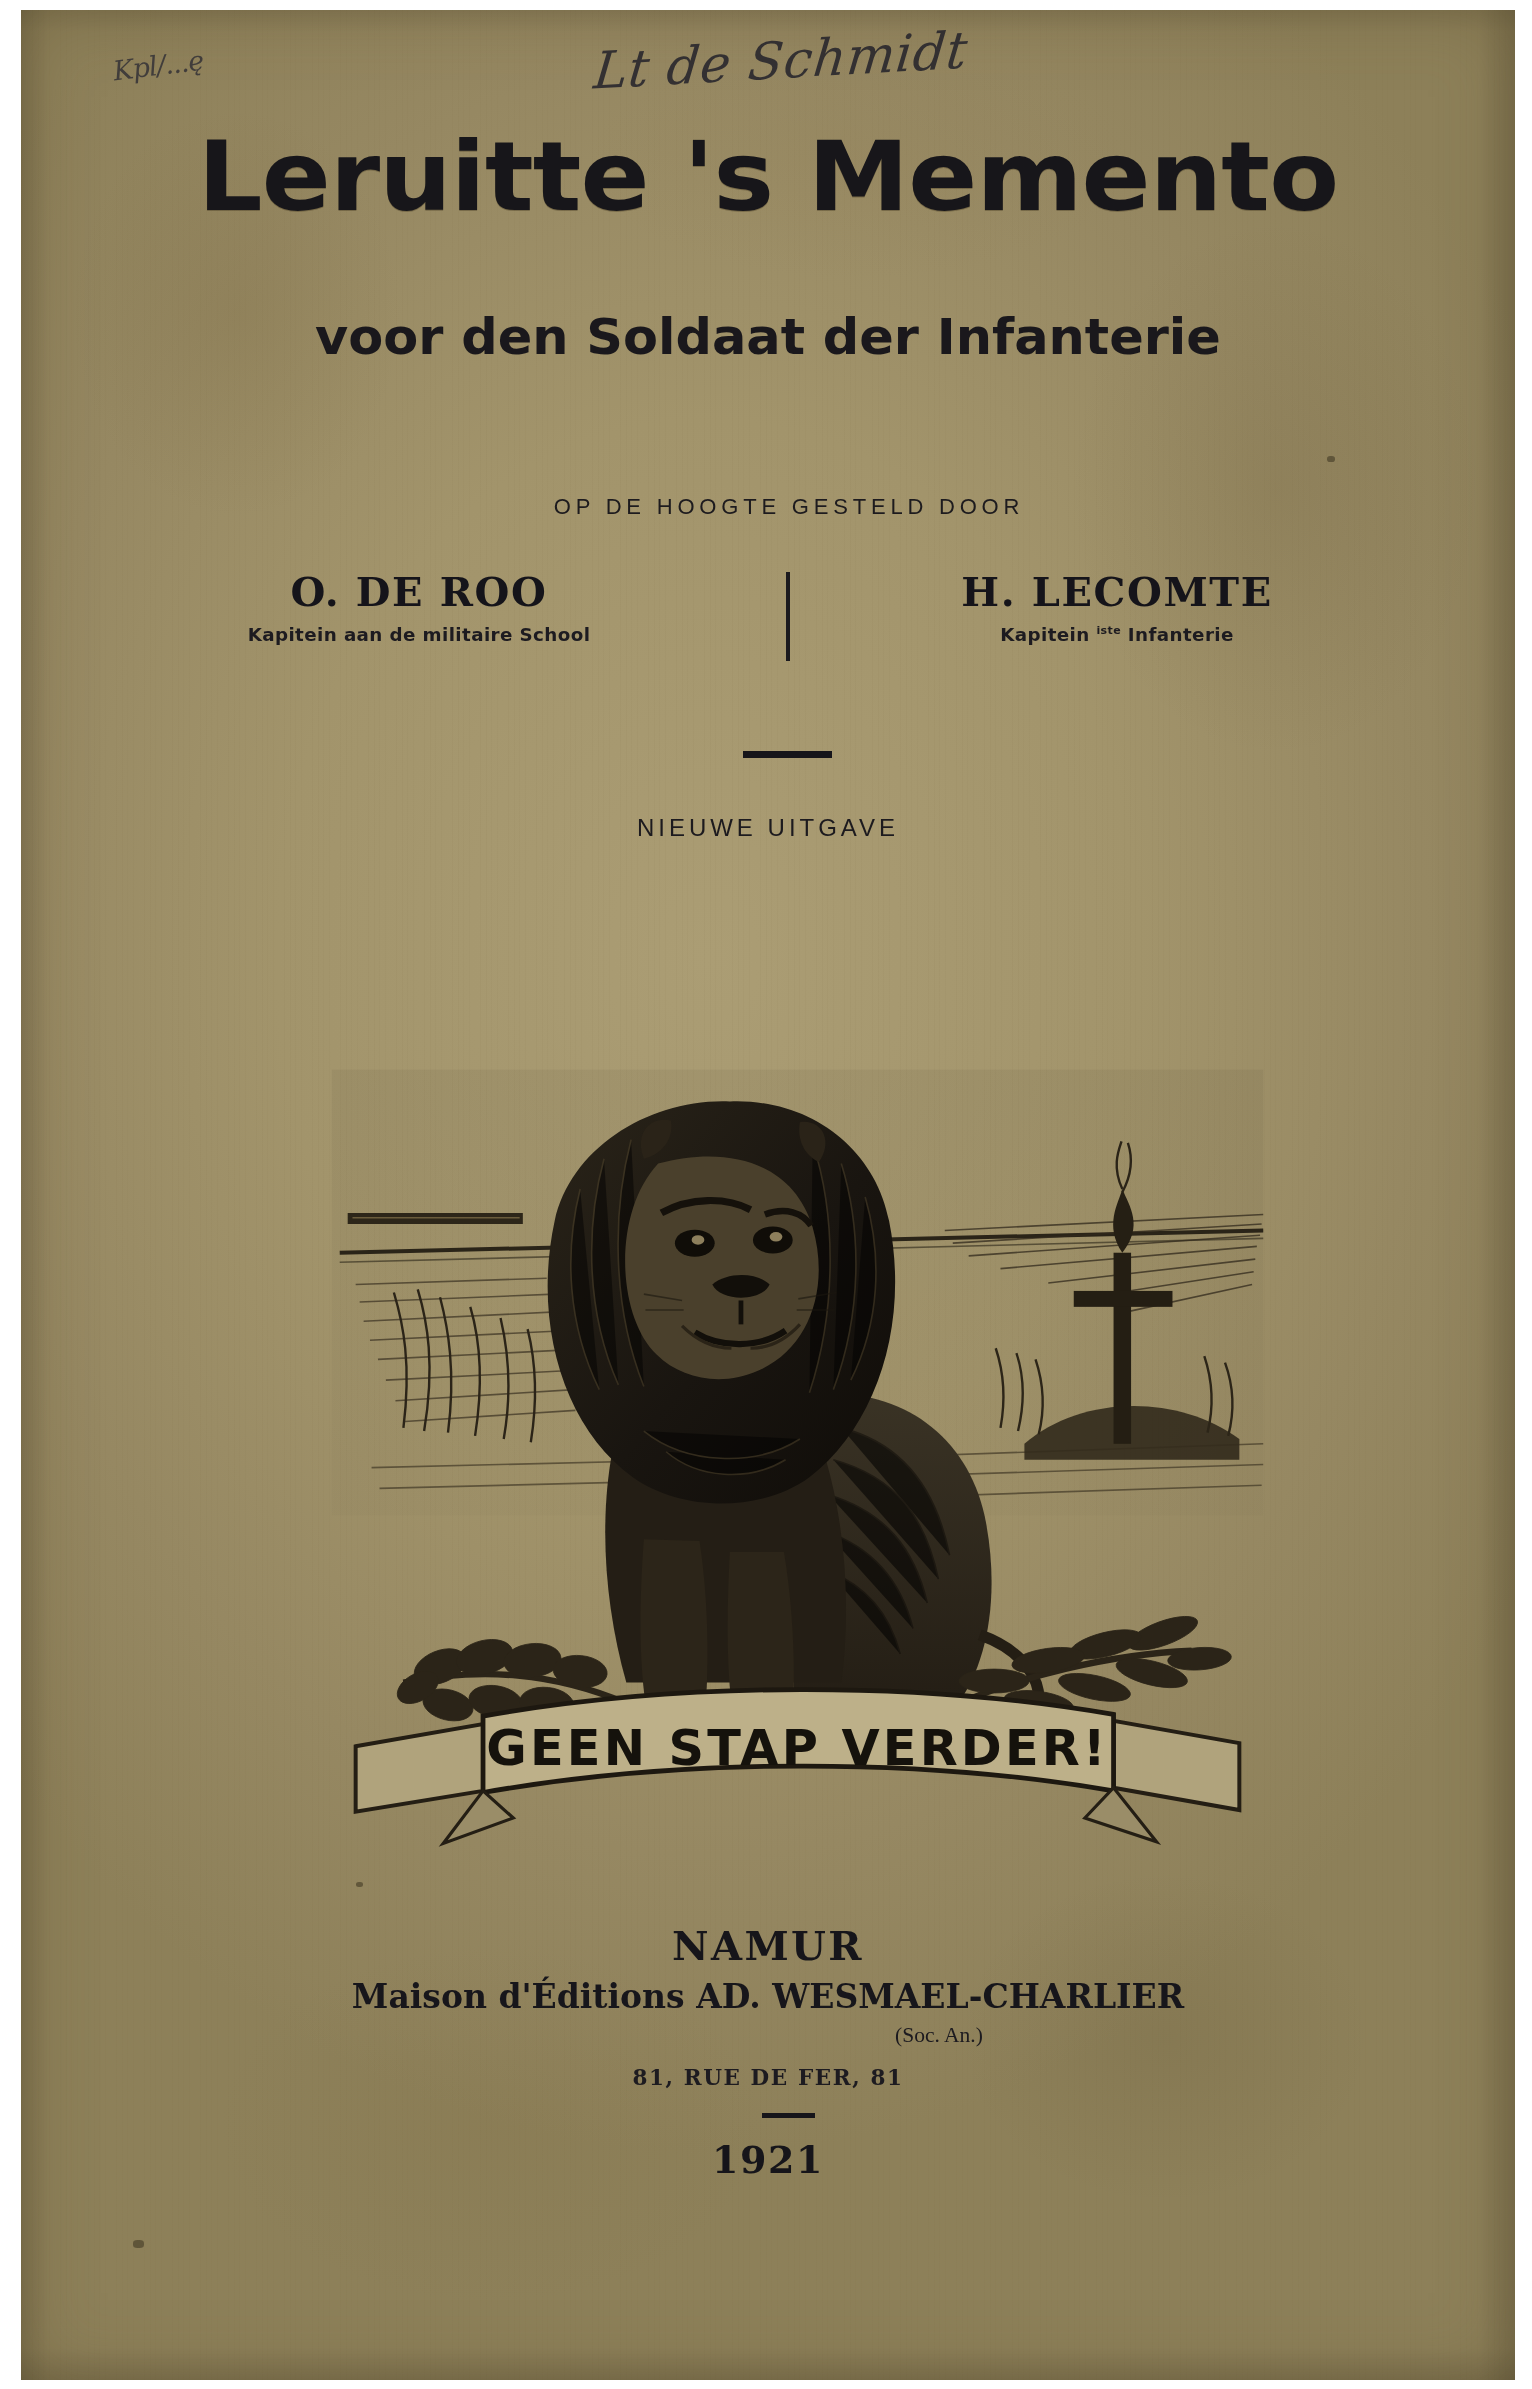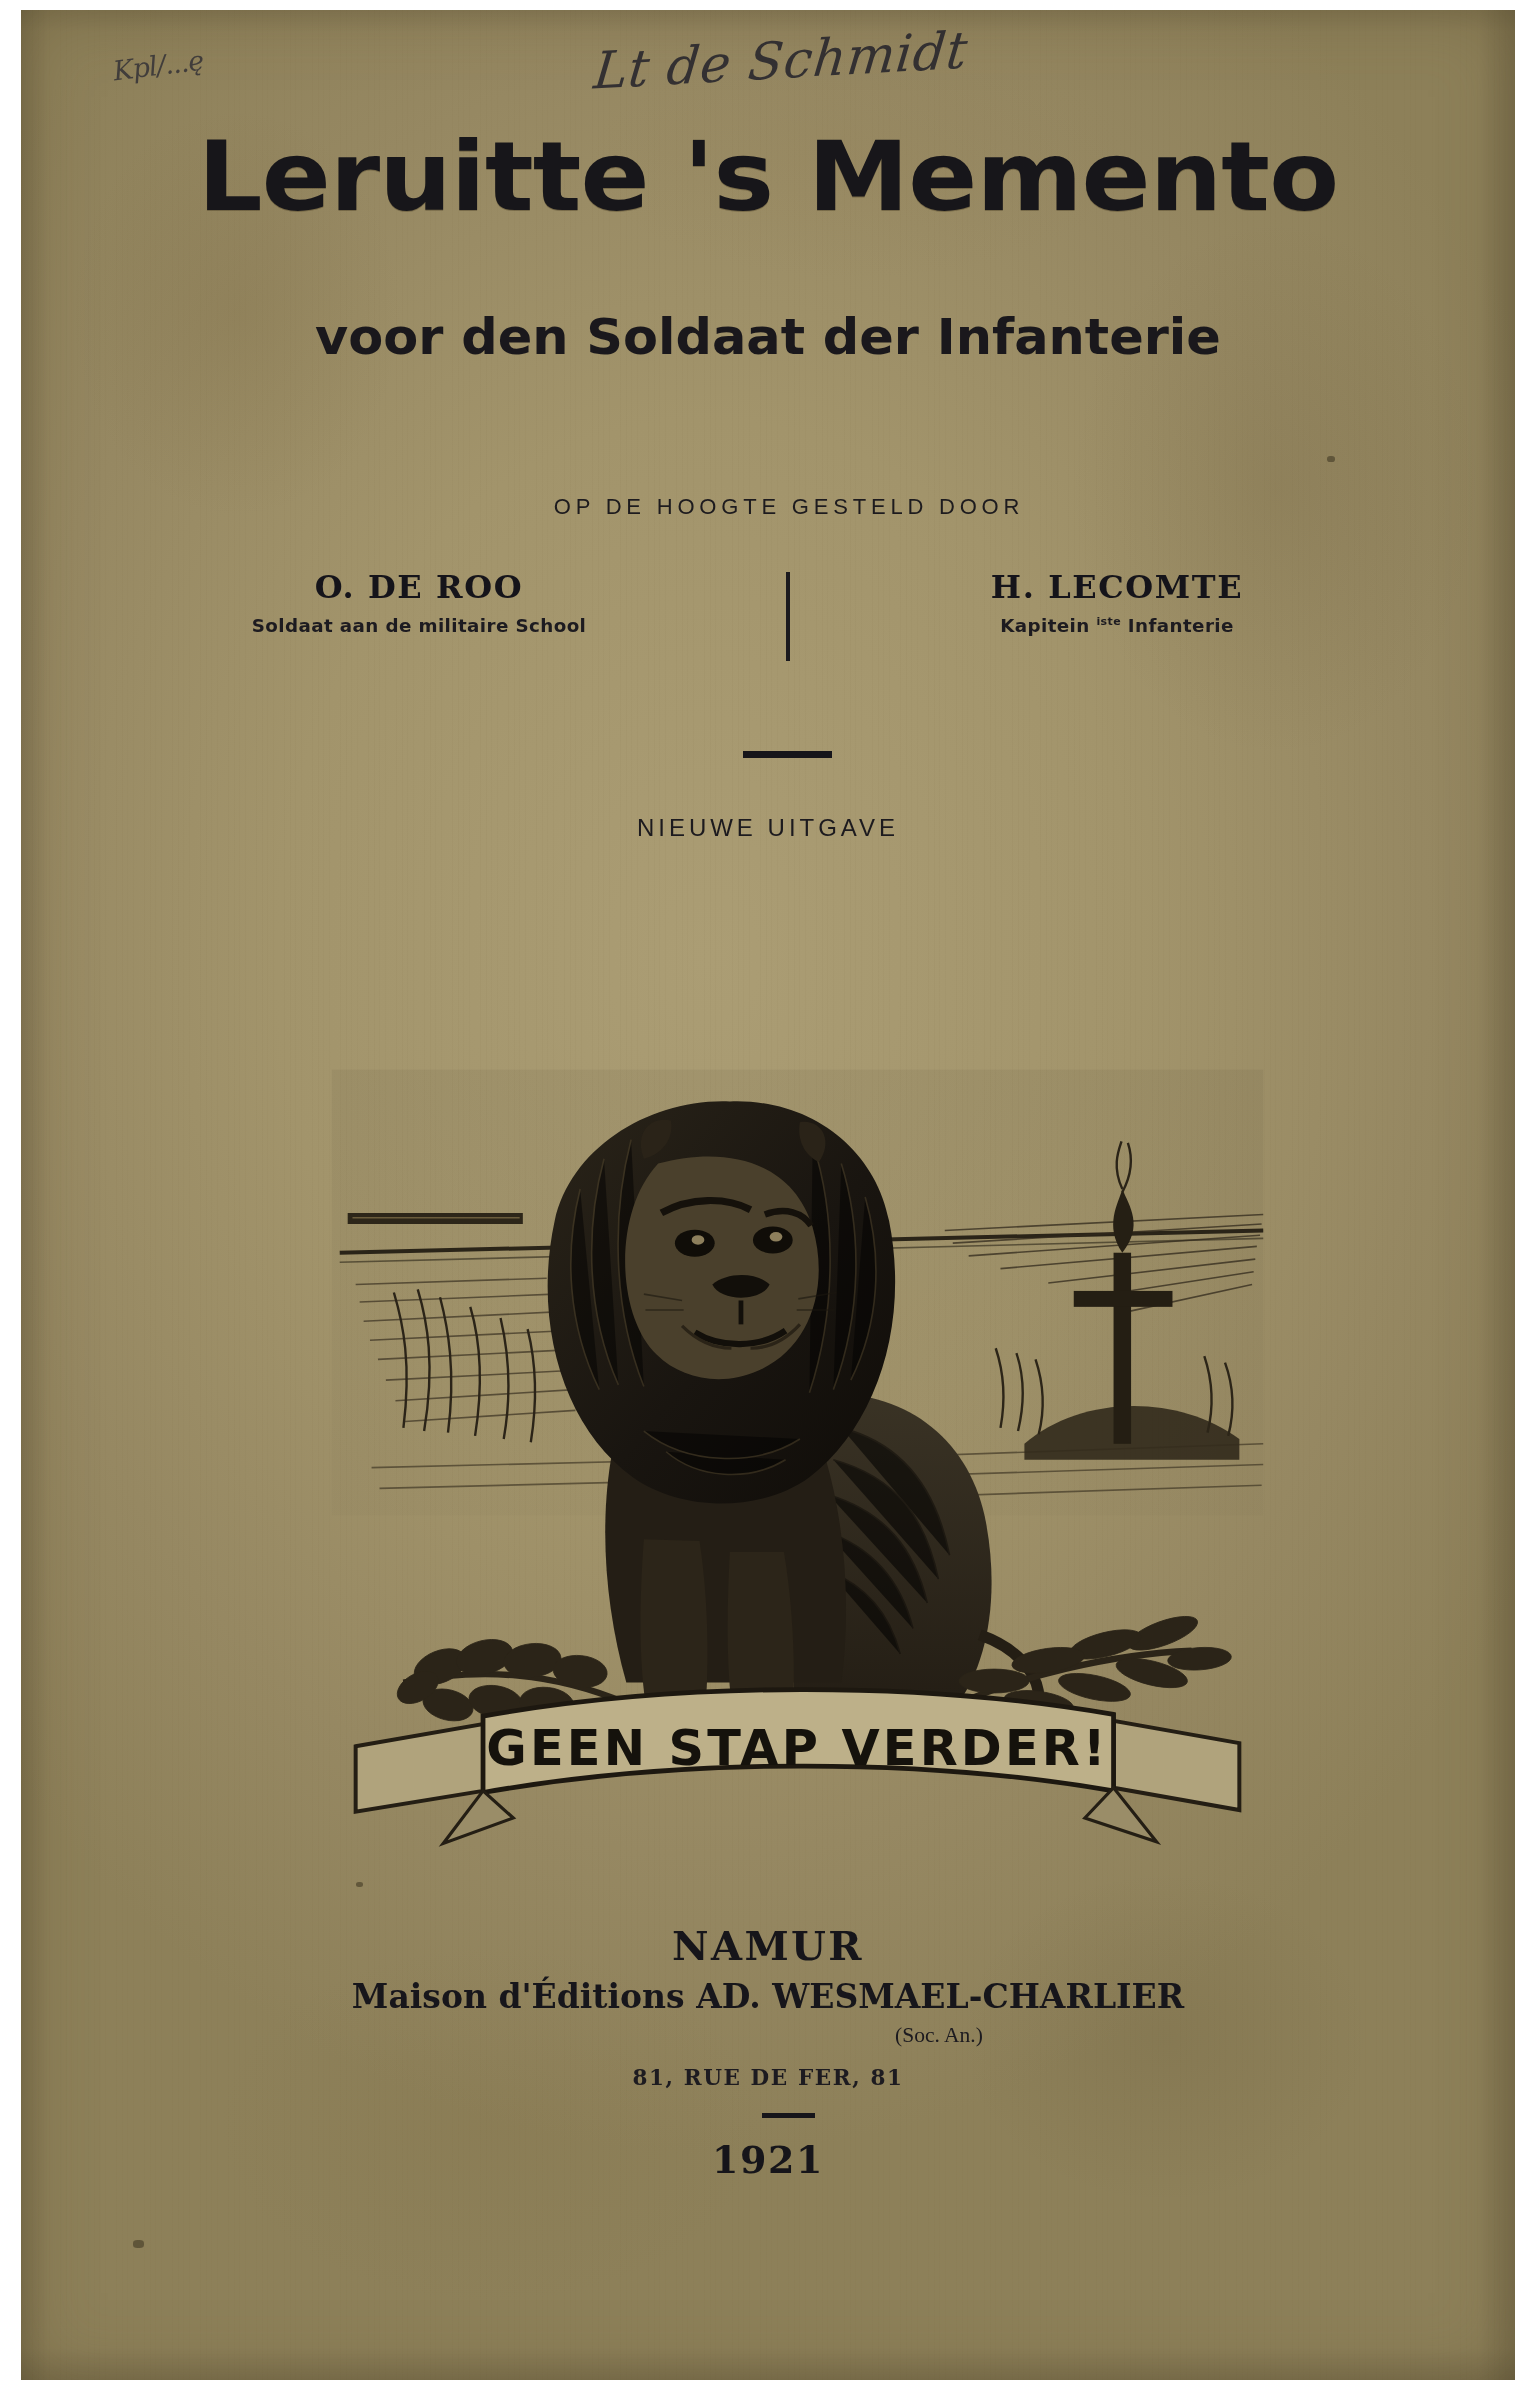--- a/index.html
+++ b/index.html
@@ -131,21 +131,21 @@
     justify-content: space-between;
     align-items: flex-start;
   }
   .author-col {
     width: 478px;
     text-align: center;
   }
   .author-name {
     font-family: "DejaVu Serif", serif;
     font-weight: bold;
-    font-size: 32px;
+    font-size: 40px;
     letter-spacing: 1.6px;
     color: #15141a;
   }
   .author-role {
     margin-top: 9.6px;
     font-family: "DejaVu Sans", sans-serif;
     font-weight: bold;
     font-size: 18.3px;
     letter-spacing: 0.4px;
     color: #1d1b20;
@@ -279,21 +279,21 @@
 
     <div id="title-main" class="center">Leruitte 's Memento</div>
 
     <div id="title-sub" class="center">voor den Soldaat der Infanterie</div>
 
     <div id="credit-line" class="center">OP DE HOOGTE GESTELD DOOR</div>
 
     <div class="authors">
       <div class="author-col">
         <div class="author-name">O. DE ROO</div>
-        <div class="author-role">Soldaat aan de militaire School</div>
+        <div class="author-role">Kapitein aan de militaire School</div>
       </div>
       <div class="author-col">
         <div class="author-name">H. LECOMTE</div>
         <div class="author-role"><span>Kapitein </span><sup>iste</sup><span> Infanterie</span></div>
       </div>
     </div>
     <div id="author-divider"></div>
 
     <div id="rule-short"></div>
 

